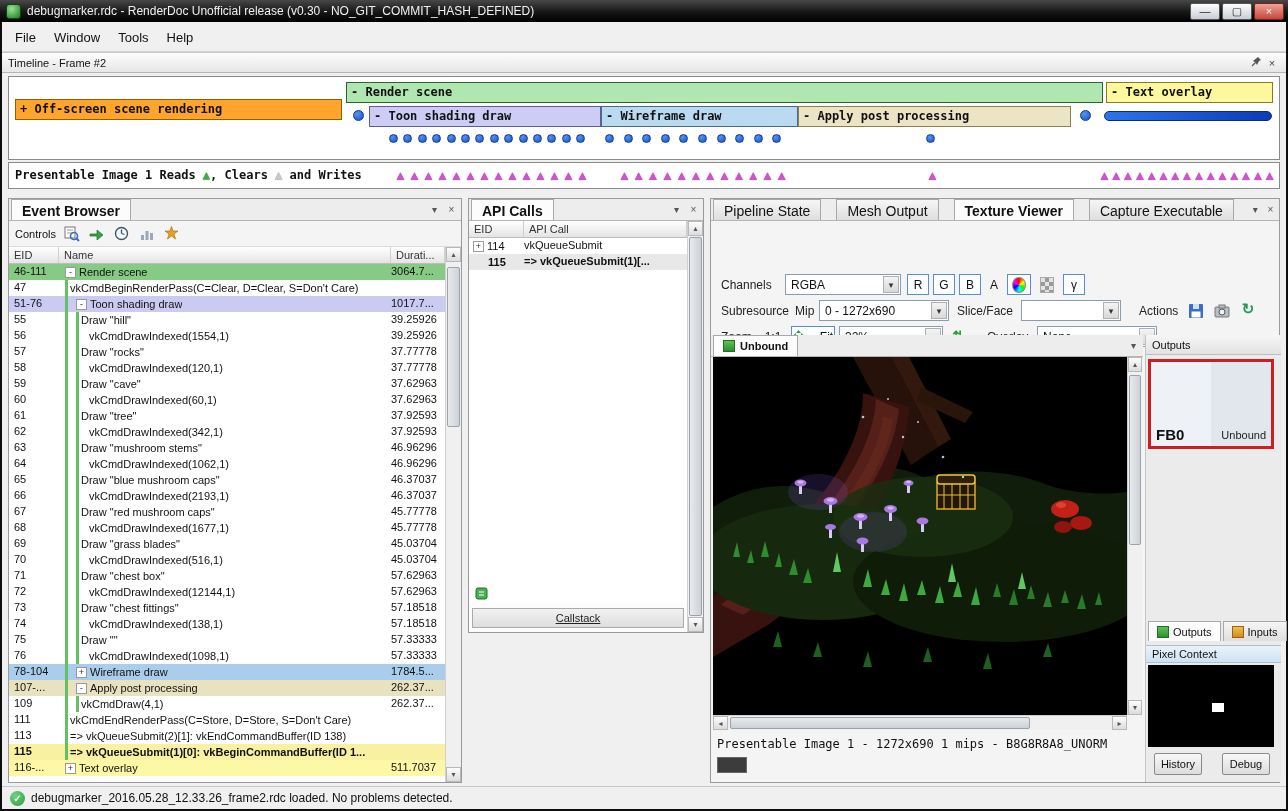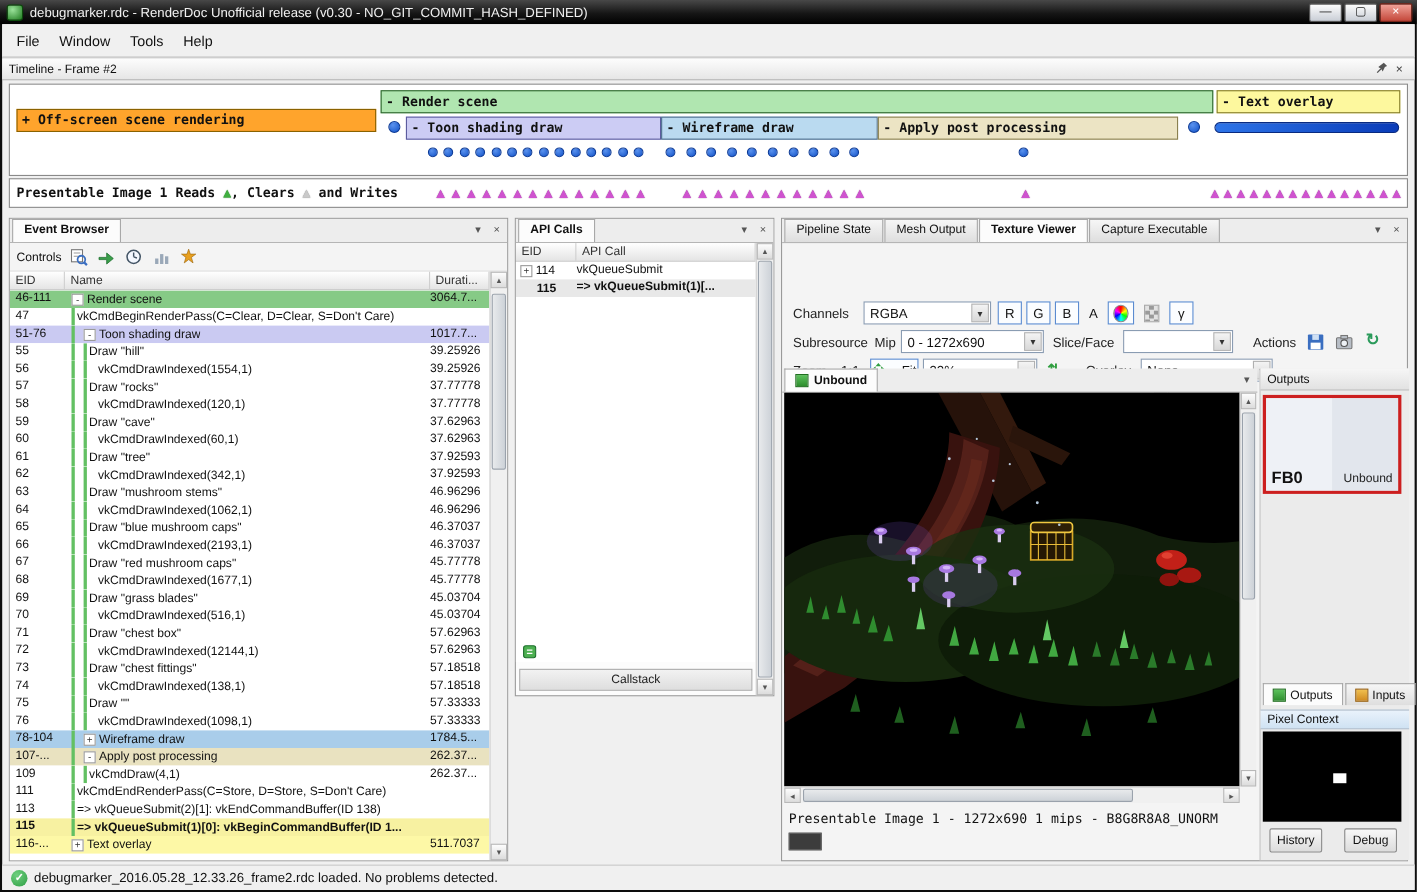--- a/index.html
+++ b/index.html
@@ -30,21 +30,21 @@
 .tl-pill{position:absolute;border-radius:5px;background:linear-gradient(90deg,#2d74e8,#0a3cb8);border:1px solid #082a80;}
 .tl-strip{position:absolute;left:8px;top:162px;width:1272px;height:27px;background:#fff;border:1px solid #8a8a8a;overflow:hidden;}
 .tl-text{position:absolute;left:6px;top:5px;font-family:"DejaVu Sans Mono",monospace;font-size:12px;font-weight:bold;white-space:nowrap;}
 .tl-tri{position:absolute;top:4px;font-size:13px;color:#cf53cf;text-shadow:0 0 1px #7a1f7a;line-height:18px;}
 .tri-green{color:#3faf3f;text-shadow:0 0 1px #1d6f1d;}
 .tri-gray{color:#c9c9c9;text-shadow:0 0 1px #777;}
 
 
 .panel{position:absolute;background:#fcfcfc;border:1px solid #9a9a9a;}
 .tabbar{height:22px;background:#ededed;border-bottom:1px solid #b5b5b5;display:flex;align-items:flex-end;padding-left:2px;}
-.tab{height:21px;padding:3px 10px 0 10px;border:1px solid #a8a8a8;border-bottom:none;background:linear-gradient(#f6f6f6,#dedede);font-size:11px;margin-right:1px;white-space:nowrap;}
+.tab{height:21px;padding:3px 10px 0 10px;border:1px solid #a8a8a8;border-bottom:none;background:linear-gradient(#f6f6f6,#dedede);font-size:14px;margin-right:15px;white-space:nowrap;}
 .tab.active{background:#fcfcfc;font-weight:bold;}
 .tabfill{flex:1;}
 .panelicon{width:15px;height:15px;text-align:center;line-height:15px;color:#555;font-size:10px;margin:0 2px 3px 0;}
 .colhdr{display:flex;height:17px;background:linear-gradient(#ffffff,#e4e4e4);border-bottom:1px solid #bdbdbd;font-size:11px;color:#333;align-items:center;}
 .colhdr span{border-right:1px solid #cfcfcf;height:100%;display:flex;align-items:center;padding-left:5px;overflow:hidden;}
 
 
 .controls-row{height:26px;display:flex;align-items:center;gap:7px;padding-left:6px;border-bottom:1px solid #dcdcdc;background:#f4f4f4;}
 .cicon{width:18px;height:18px;display:flex;align-items:center;justify-content:center;}
 .erows{position:absolute;left:0;top:65px;right:16px;bottom:0;overflow:hidden;background:#fff;}
@@ -62,21 +62,21 @@
 .sthumb{position:absolute;left:1px;right:1px;background:linear-gradient(90deg,#e8eaec,#cdd2d8);border:1px solid #9aa2ac;border-radius:2px;}
 .scroll-h{position:absolute;height:15px;background:#f0f0f0;border-top:1px solid #d0d0d0;}
 .scroll-h .sarr{position:absolute;top:0;width:15px;height:14px;background:linear-gradient(#fdfdfd,#dcdcdc);border:1px solid #b8b8b8;text-align:center;font-size:8px;line-height:13px;color:#555;}
 .hthumb{position:absolute;top:1px;height:12px;background:linear-gradient(#e8eaec,#cdd2d8);border:1px solid #9aa2ac;border-radius:2px;}
 
 
 .arow{display:flex;height:16px;line-height:15px;font-size:11px;white-space:nowrap;background:#fff;}
 .arow.selected{background:#e8e8e8;}
 .aeid{width:55px;flex:none;display:flex;align-items:center;padding-left:3px;overflow:hidden;}
 .aname{flex:1;overflow:hidden;}
-.callstack-bar{position:absolute;left:3px;right:19px;bottom:4px;height:20px;background:linear-gradient(#f2f2f2,#dedede);border:1px solid #aaa;text-align:center;line-height:18px;font-size:11px;color:#222;}
+.callstack-bar{position:absolute;left:3px;right:19px;bottom:4px;height:20px;background:linear-gradient(#f2f2f2,#dedede);border:1px solid #aaa;text-align:center;line-height:18px;font-size:11px;color:#222;text-decoration:underline;}
 
 
 .tv-toolbar{position:absolute;left:0;right:0;height:24px;margin-top:48px;}
 .tv-label{position:absolute;top:5px;font-size:12px;color:#222;white-space:nowrap;}
 .combo{position:absolute;top:1px;height:21px;background:#fff;border:1px solid #8a9cb2;display:flex;align-items:center;font-size:12px;padding-left:5px;}
 .combo .cval{flex:1;overflow:hidden;white-space:nowrap;}
 .combo .arrowbox{width:16px;height:17px;margin:0 1px;display:flex;align-items:center;justify-content:center;background:linear-gradient(#f4f4f4,#d8d8d8);border:1px solid #b0b0b0;font-size:9px;color:#333;flex:none;}
 .tbtn{position:absolute;top:1px;height:21px;border:1px solid #5b8bd0;background:#fbfdff;font-size:12px;text-align:center;display:flex;align-items:center;justify-content:center;gap:3px;padding:0 4px;}
 .fbtn{position:absolute;top:1px;height:21px;border:1px solid transparent;font-size:12px;display:flex;align-items:center;justify-content:center;padding:0 4px;}
 .wheel{width:16px;height:16px;border-radius:50%;background:conic-gradient(#f00,#ff0,#0f0,#0ff,#00f,#f0f,#f00);border:1px solid #888;}

